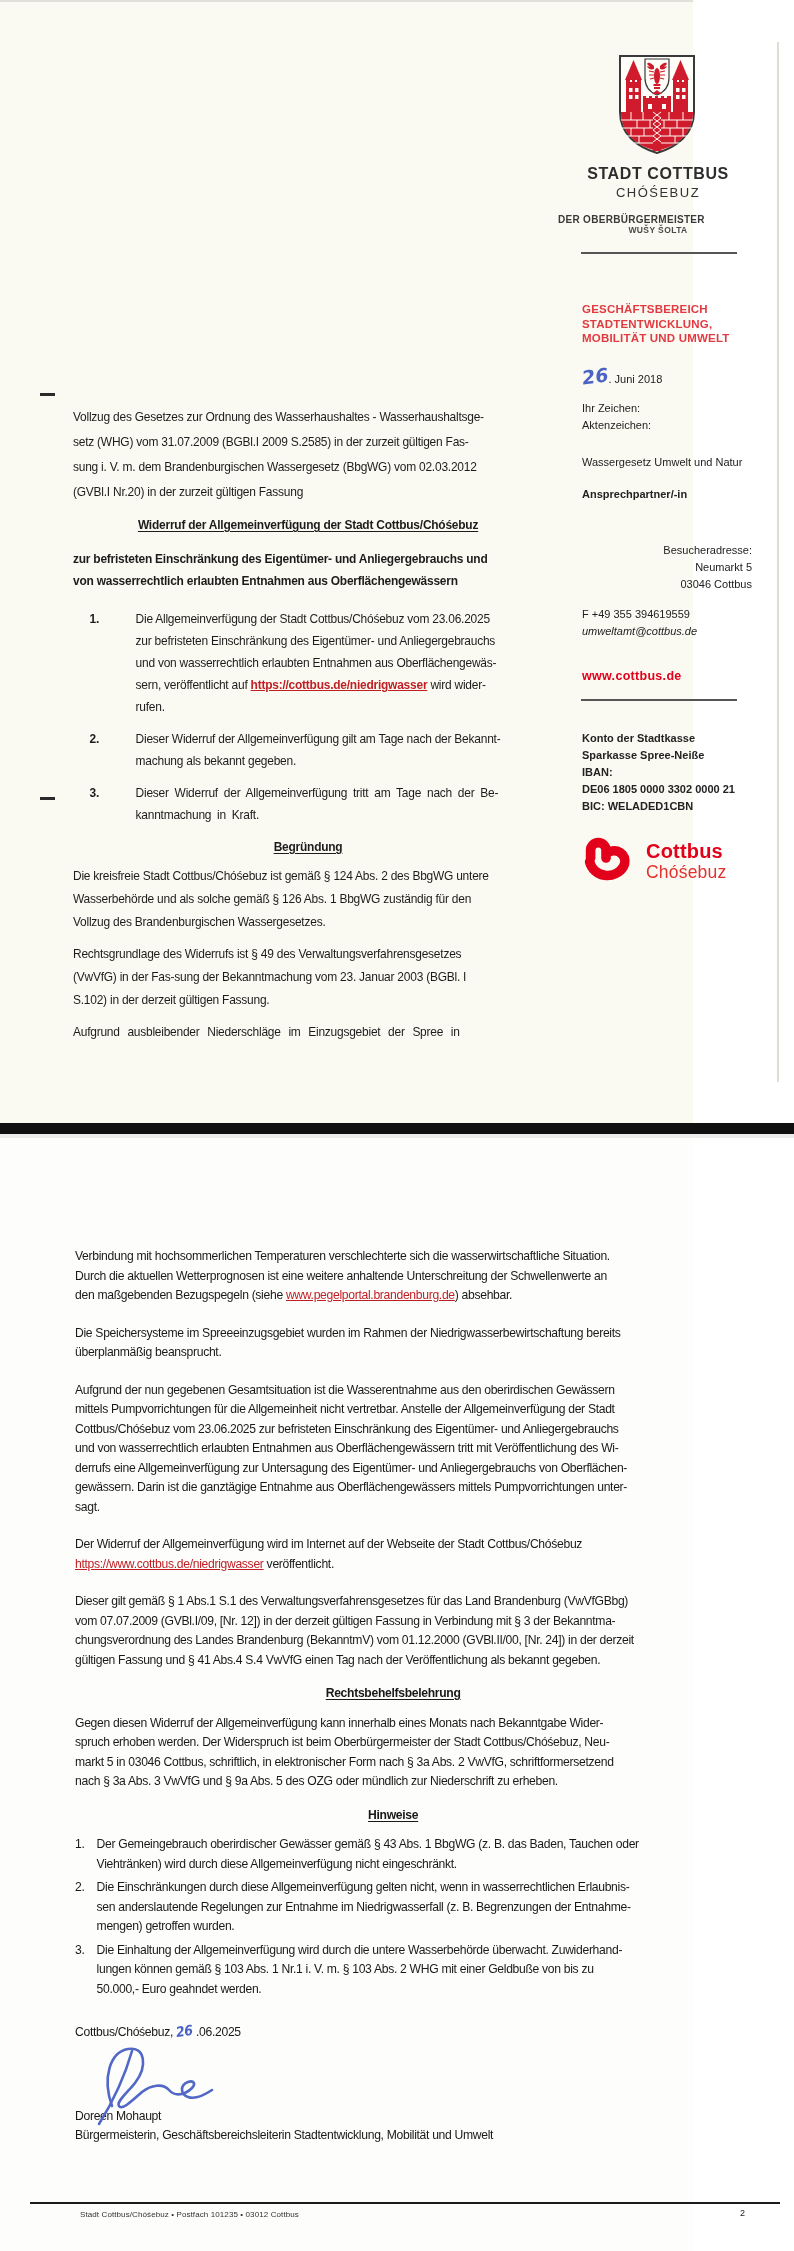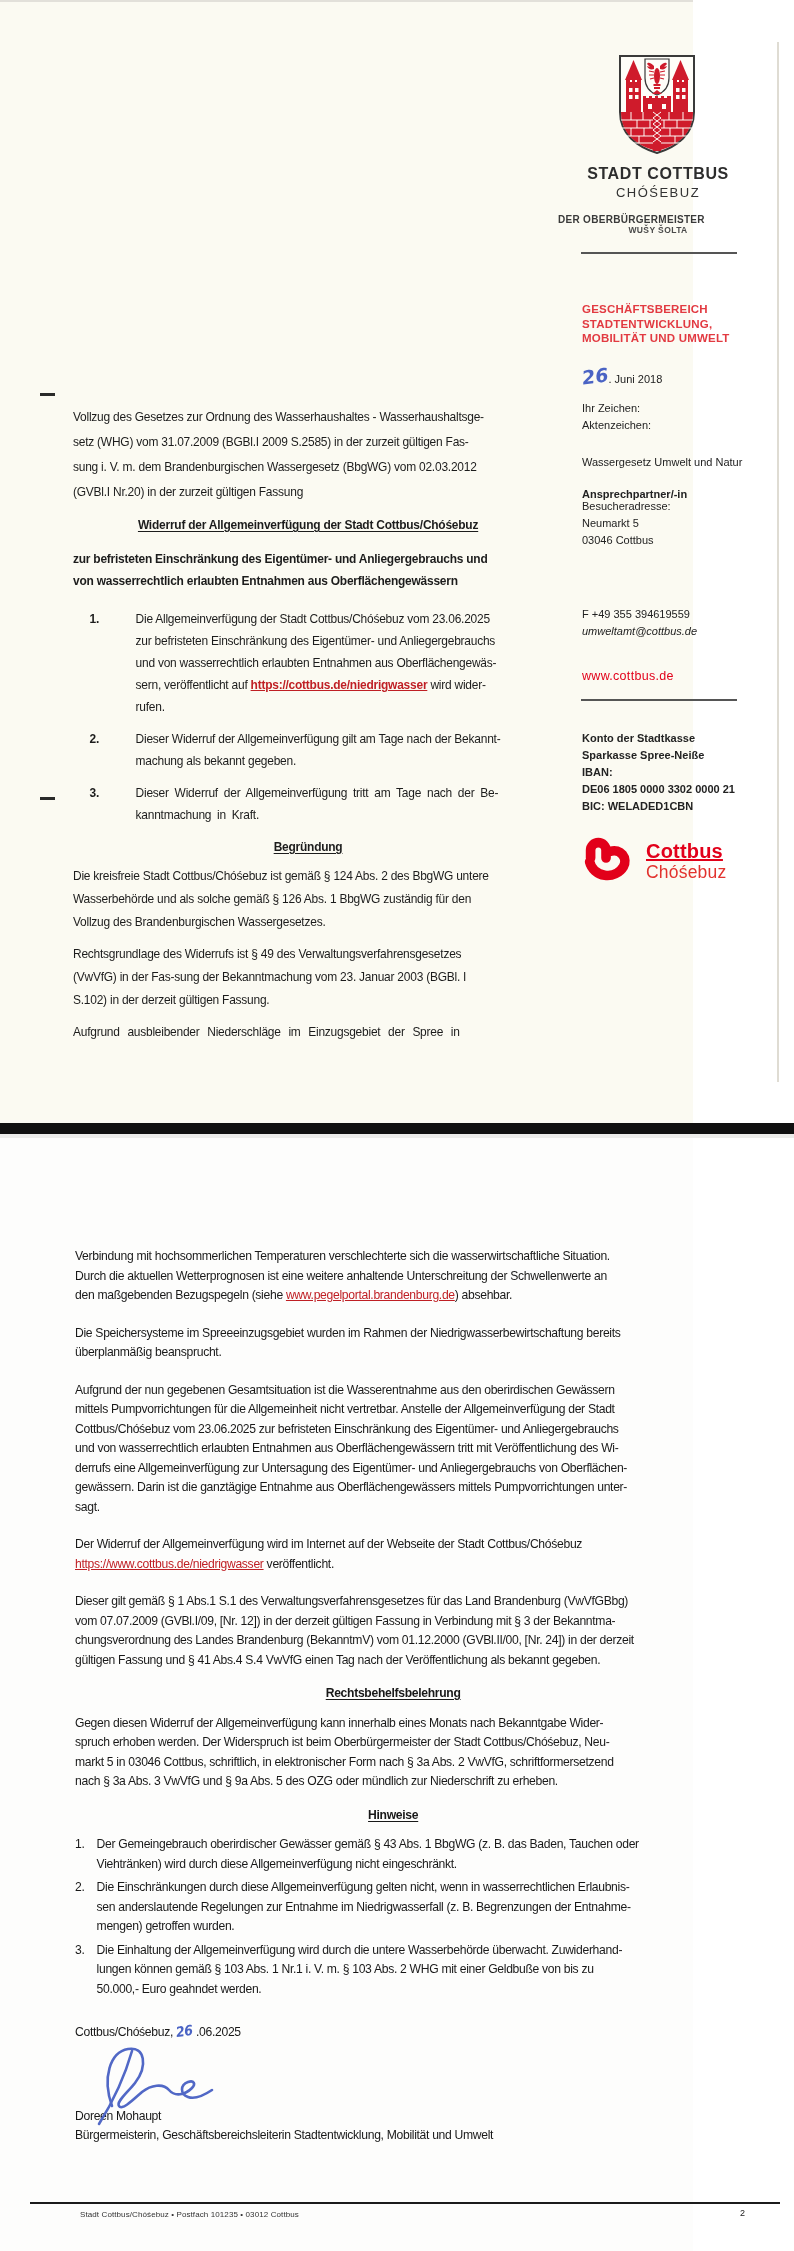--- a/index.html
+++ b/index.html
@@ -24,24 +24,24 @@
   .office{left:558px;top:212px;width:200px;text-align:left;font-size:10px;font-weight:700;color:#3a3a3a;letter-spacing:0.3px;}
   .office2{left:558px;top:223px;width:200px;text-align:center;font-size:8.5px;font-weight:700;color:#4a4a4a;letter-spacing:0.4px;}
   .rule-r{left:581px;width:156px;height:2px;background:#555;}
   .sb{left:582px;width:170px;font-size:11px;line-height:17px;color:#222;}
   .dept{top:300px;font-weight:700;color:#e23a41;font-size:11.5px;line-height:14.5px;letter-spacing:0.2px;}
   .hw{display:inline-block;color:#4a63c4;font-family:"DejaVu Sans",sans-serif;font-weight:600;
       transform:rotate(-7deg) skewX(-9deg);}
   .hw-big{font-size:19px;}
   .hw-sm{font-size:14px;}
   .daterow{top:366px;}
-  .website{top:666px;color:#e2001a;font-weight:400;font-size:12.5px;letter-spacing:0.3px;}
+  .website{top:666px;color:#e2001a;font-weight:700;font-size:12.5px;letter-spacing:0.3px;}
   .bank{top:716px;font-weight:600;margin-top:12px;}
   .logo-mark{left:578px;top:830px;width:58px;height:54px;}
-  .logo-word{left:646px;top:838px;font-size:20px;font-weight:700;color:#e2001a;letter-spacing:0.2px;text-decoration:underline;}
+  .logo-word{left:646px;top:838px;font-size:20px;font-weight:700;color:#e2001a;letter-spacing:0.2px;}
   .logo-word2{left:646px;top:860px;font-size:17.5px;color:#e2322e;letter-spacing:0.2px;}
 
   
   .body1{left:73px;top:402px;width:511px;font-size:13px;letter-spacing:-0.25px;color:#1c1c1c;}
   .body1 .intro{line-height:25px;margin:0 0 10px 0;}
   .doc-title{font-weight:700;text-decoration:underline;text-underline-offset:2px;
              text-align:center;line-height:22px;margin-bottom:12px;}
   .subtitle{font-weight:700;line-height:22px;margin-bottom:16px;}
   .olist1 .oitem{display:flex;margin-bottom:10px;padding-left:18px;}
   .olist1 .onum{width:50px;flex:0 0 50px;font-weight:700;line-height:22px;}
@@ -143,21 +143,21 @@
     <div class="abs sb dept pre">GESCHÄFTSBEREICH
 STADTENTWICKLUNG,
 MOBILITÄT UND UMWELT</div>
     <div class="abs sb daterow">
       <span class="hw hw-big">26</span><span>. Juni 2018</span>
     </div>
     <div class="abs sb" style="top:398px;">Ihr Zeichen:</div>
     <div class="abs sb" style="top:415px;">Aktenzeichen:</div>
     <div class="abs sb" style="top:452px;">Wassergesetz Umwelt und Natur</div>
     <div class="abs sb bold" style="top:484px;">Ansprechpartner/-in</div>
-    <div class="abs sb pre" style="top:496px;">Besucheradresse:
+    <div class="abs sb pre" style="top:540px;text-align:right;">Besucheradresse:
 Neumarkt 5
 03046 Cottbus</div>
     <div class="abs sb" style="top:604px;">F    +49 355 394619559</div>
     <div class="abs sb" style="top:621px;font-style:italic;">umweltamt@cottbus.de</div>
     <div class="abs sb website">www.cottbus.de</div>
     <div class="abs rule-r" style="top:697px;"></div>
     <div class="abs sb bank pre">Konto der Stadtkasse
 Sparkasse Spree-Neiße
 IBAN:
 DE06 1805 0000 3302 0000 21

